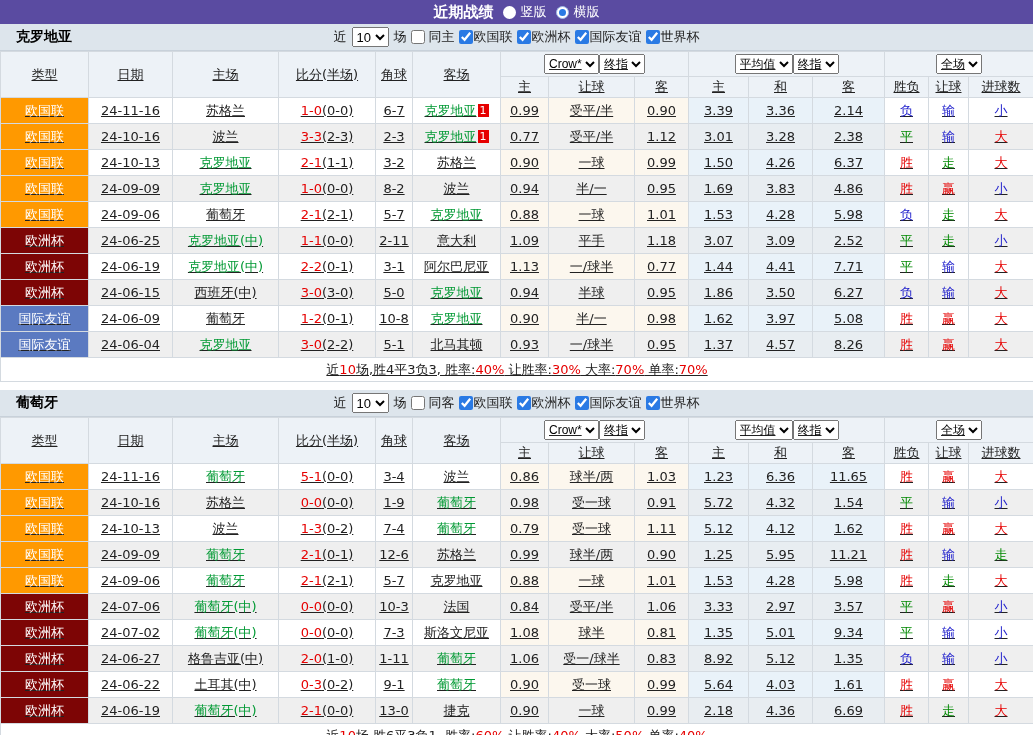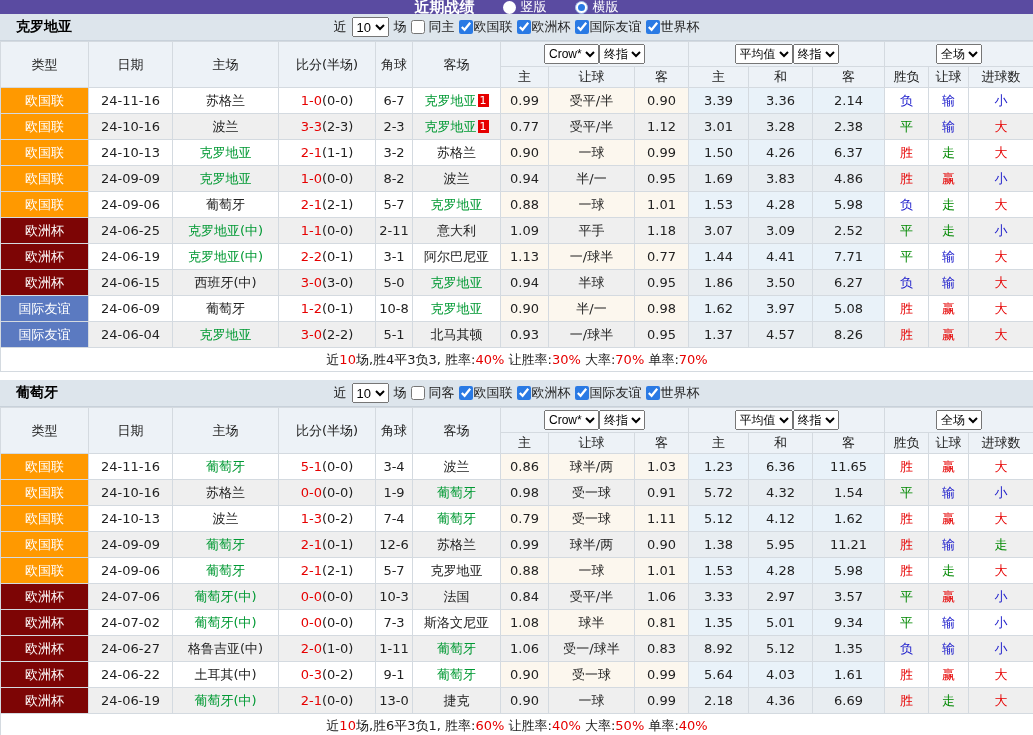--- a/index.html
+++ b/index.html
@@ -1,32 +1,32 @@
 <!DOCTYPE html>
 <html><head>
 <meta charset="utf-8">
 <style>
   html,body{margin:0;padding:0;background:#fff;}
   body{width:1033px;font-family:"DejaVu Sans","Liberation Sans",sans-serif;font-size:13px;color:#222;}
   
-  .titlebar{height:14px;background:#5a4ba1;display:flex;align-items:center;justify-content:center;gap:28px;color:#fff;}
+  .titlebar{height:24px;background:#5a4ba1;display:flex;align-items:center;justify-content:center;gap:9px;color:#fff;}
   .titlebar .t{font-weight:bold;font-size:15px;}
   .radio-opt{display:flex;align-items:center;gap:5px;font-size:13px;}
   .radio{width:13px;height:13px;border-radius:50%;background:#fff;display:inline-block;position:relative;box-sizing:border-box;}
   .radio.checked{border:1px solid #9db9e8;}
   .radio.checked::after{content:"";position:absolute;left:2px;top:2px;right:2px;bottom:2px;background:#2a7ae4;border-radius:50%;}
   
   .section-bar{height:26px;background:#dde5ec;display:flex;align-items:center;position:relative;border-bottom:1px solid #c8d1da;}
   .team-name{position:absolute;left:16px;font-weight:bold;font-size:14px;color:#000;}
   .filters{margin:0 auto;display:flex;align-items:center;gap:3px;font-size:13px;color:#222;}
   .filters select{font-size:13px;height:20px;margin:0 2px;}
   .filters input[type=checkbox]{width:14px;height:14px;accent-color:#2a7ae4;margin:0 1px;}
   .lg{display:flex;align-items:center;}
   
-  table{border-collapse:collapse;table-layout:fixed;width:1033px;}
+  table{border-collapse:collapse;table-layout:fixed;width:1033px;text-decoration:underline;}
   th,td{border:1px solid #d4dae0;text-align:center;padding:0;overflow:hidden;white-space:nowrap;}
   thead th{background:#edf2f7;font-weight:normal;font-size:13px;color:#222;}
   .group-row th{height:24px;}
   .col-row th{height:20px;}
   .sel-wrap{display:flex;align-items:center;justify-content:center;}
   .sel-wrap select{font-size:12px;height:20px;}
   tbody td{height:25px;font-size:13px;background:#fff;}
   tbody tr:nth-child(even) td{background:#efefef;}
   tbody tr:nth-child(odd) td.odds{background:#fcf7ee;}
   tbody tr:nth-child(odd) td.avg{background:#e9f2f9;}
@@ -457,21 +457,21 @@
         <tr>
           <td class="type-cell" style="background: rgb(255, 153, 0);">欧国联</td>
           <td>24-09-09</td>
           <td><span class="hl">葡萄牙</span></td>
           <td><span class="score-main">2-1</span><span>(0-1)</span></td>
           <td>12-6</td>
           <td><span>苏格兰</span></td>
           <td class="odds">0.99</td>
           <td class="odds">球半/两</td>
           <td class="odds">0.90</td>
-          <td class="avg">1.38</td>
+          <td class="avg">1.25</td>
           <td class="avg">5.95</td>
           <td class="avg">11.21</td>
           <td style="color: rgb(230, 0, 0);">胜</td>
           <td style="color: rgb(32, 32, 204);">输</td>
           <td style="color: rgb(0, 136, 0);">走</td>
         </tr>
         <tr>
           <td class="type-cell" style="background: rgb(255, 153, 0);">欧国联</td>
           <td>24-09-06</td>
           <td><span class="hl">葡萄牙</span></td>

